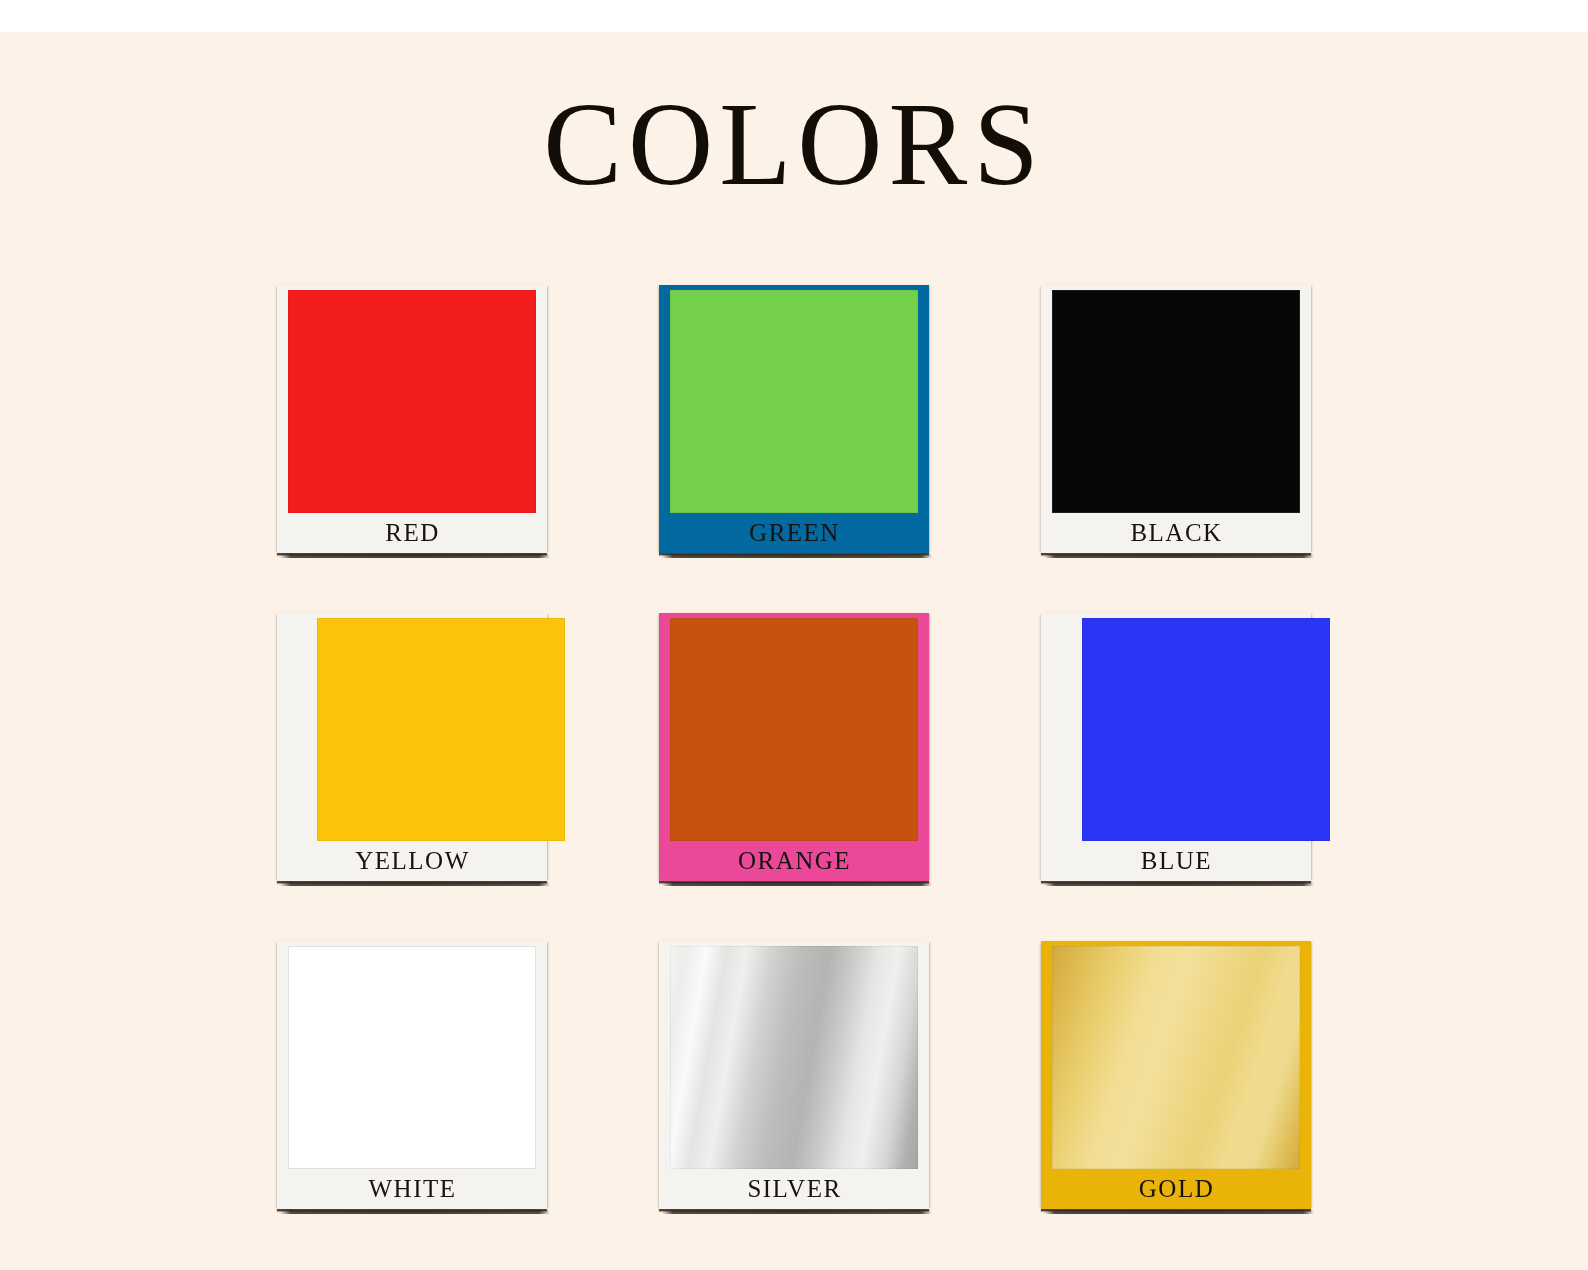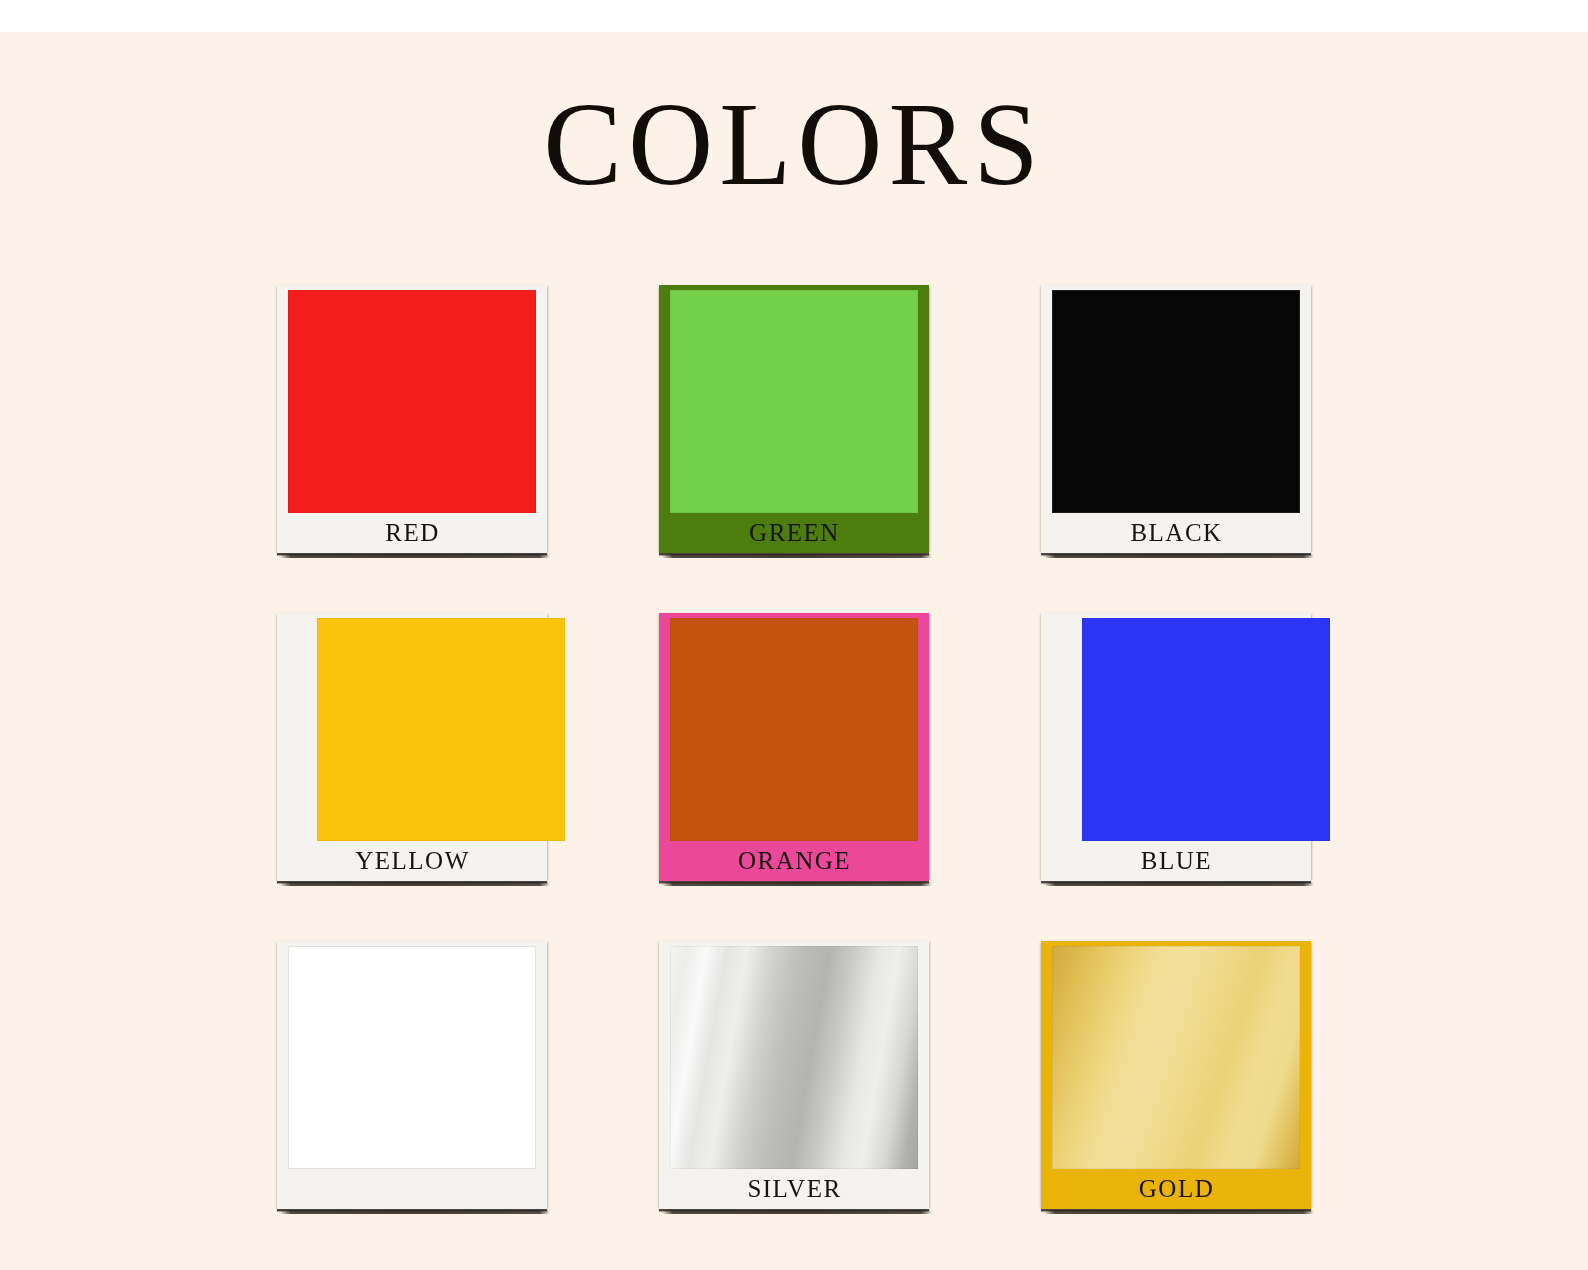--- a/index.html
+++ b/index.html
@@ -116,21 +116,21 @@
 
   <div id="title" style="color: rgb(19, 13, 8);">COLORS</div>
 
   <div id="grid">
 
     <div class="card" style="background: rgb(244, 243, 239);">
       <div class="swatch" style="background: rgb(244, 29, 29);"></div>
       <div class="caption">RED</div>
     </div>
 
-    <div class="card" style="background: #4d7c0f;">
+    <div class="card" style="background: #0369a1;">
       <div class="swatch" style="background: rgb(116, 208, 74);"></div>
       <div class="caption">GREEN</div>
     </div>
 
     <div class="card" style="background: rgb(244, 243, 239);">
       <div class="swatch is-black" style="background: rgb(6, 6, 6);"></div>
       <div class="caption">BLACK</div>
     </div>
 
     <div class="card" style="background: rgb(244, 243, 239); padding-left: 40px;">
@@ -143,20 +143,21 @@
       <div class="caption">ORANGE</div>
     </div>
 
     <div class="card" style="background: rgb(244, 243, 239); padding-left: 41px;">
       <div class="swatch" style="background: rgb(43, 53, 245);"></div>
       <div class="caption">BLUE</div>
     </div>
 
     <div class="card" style="background: rgb(244, 243, 239);">
       <div class="swatch is-white" style="background: rgb(255, 255, 255);"></div>
+      <div class="caption">WHITE</div>
     </div>
 
     <div class="card" style="background: rgb(244, 243, 239);">
       <div class="swatch" style="background: linear-gradient(100deg, rgb(244, 244, 242) 0%, rgb(237, 237, 235) 6%, rgb(250, 250, 250) 13%, rgb(228, 228, 226) 20%, rgb(239, 239, 238) 27%, rgb(210, 210, 208) 36%, rgb(189, 189, 187) 46%, rgb(180, 180, 178) 56%, rgb(201, 201, 199) 64%, rgb(230, 230, 228) 73%, rgb(239, 239, 237) 80%, rgb(214, 214, 212) 88%, rgb(176, 176, 174) 95%, rgb(165, 165, 163) 100%);"></div>
       <div class="caption">SILVER</div>
     </div>
 
     <div class="card" style="background: #eab308;">
       <div class="swatch" style="background: linear-gradient(108deg, rgb(211, 169, 60) 0%, rgb(223, 188, 81) 10%, rgb(235, 208, 114) 22%, rgb(242, 221, 147) 34%, rgb(243, 224, 155) 44%, rgb(239, 216, 136) 55%, rgb(235, 209, 119) 66%, rgb(240, 219, 142) 76%, rgb(238, 218, 141) 85%, rgb(223, 189, 85) 94%, rgb(210, 169, 59) 100%);"></div>
       <div class="caption">GOLD</div>

